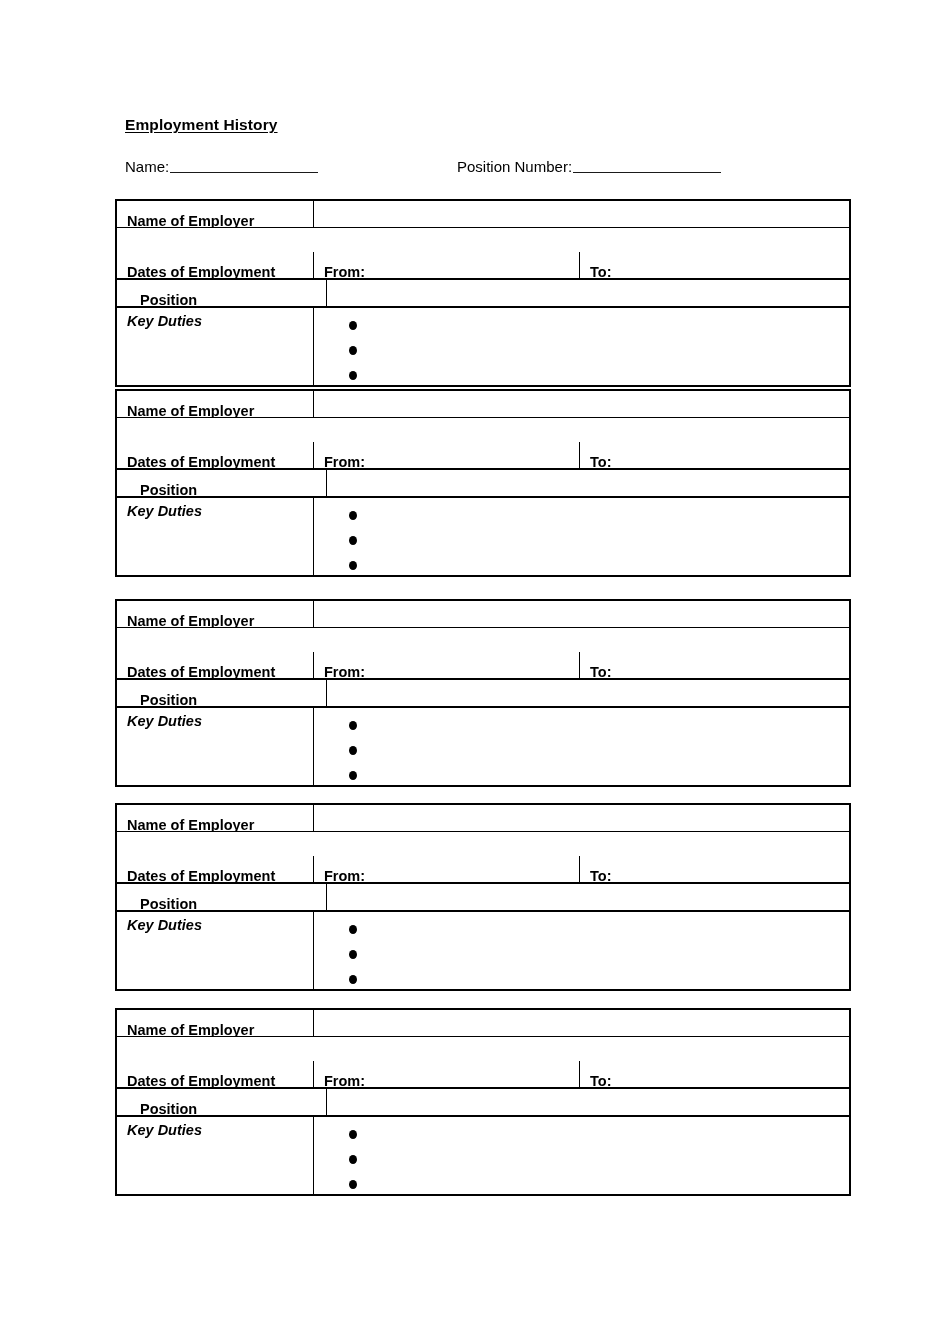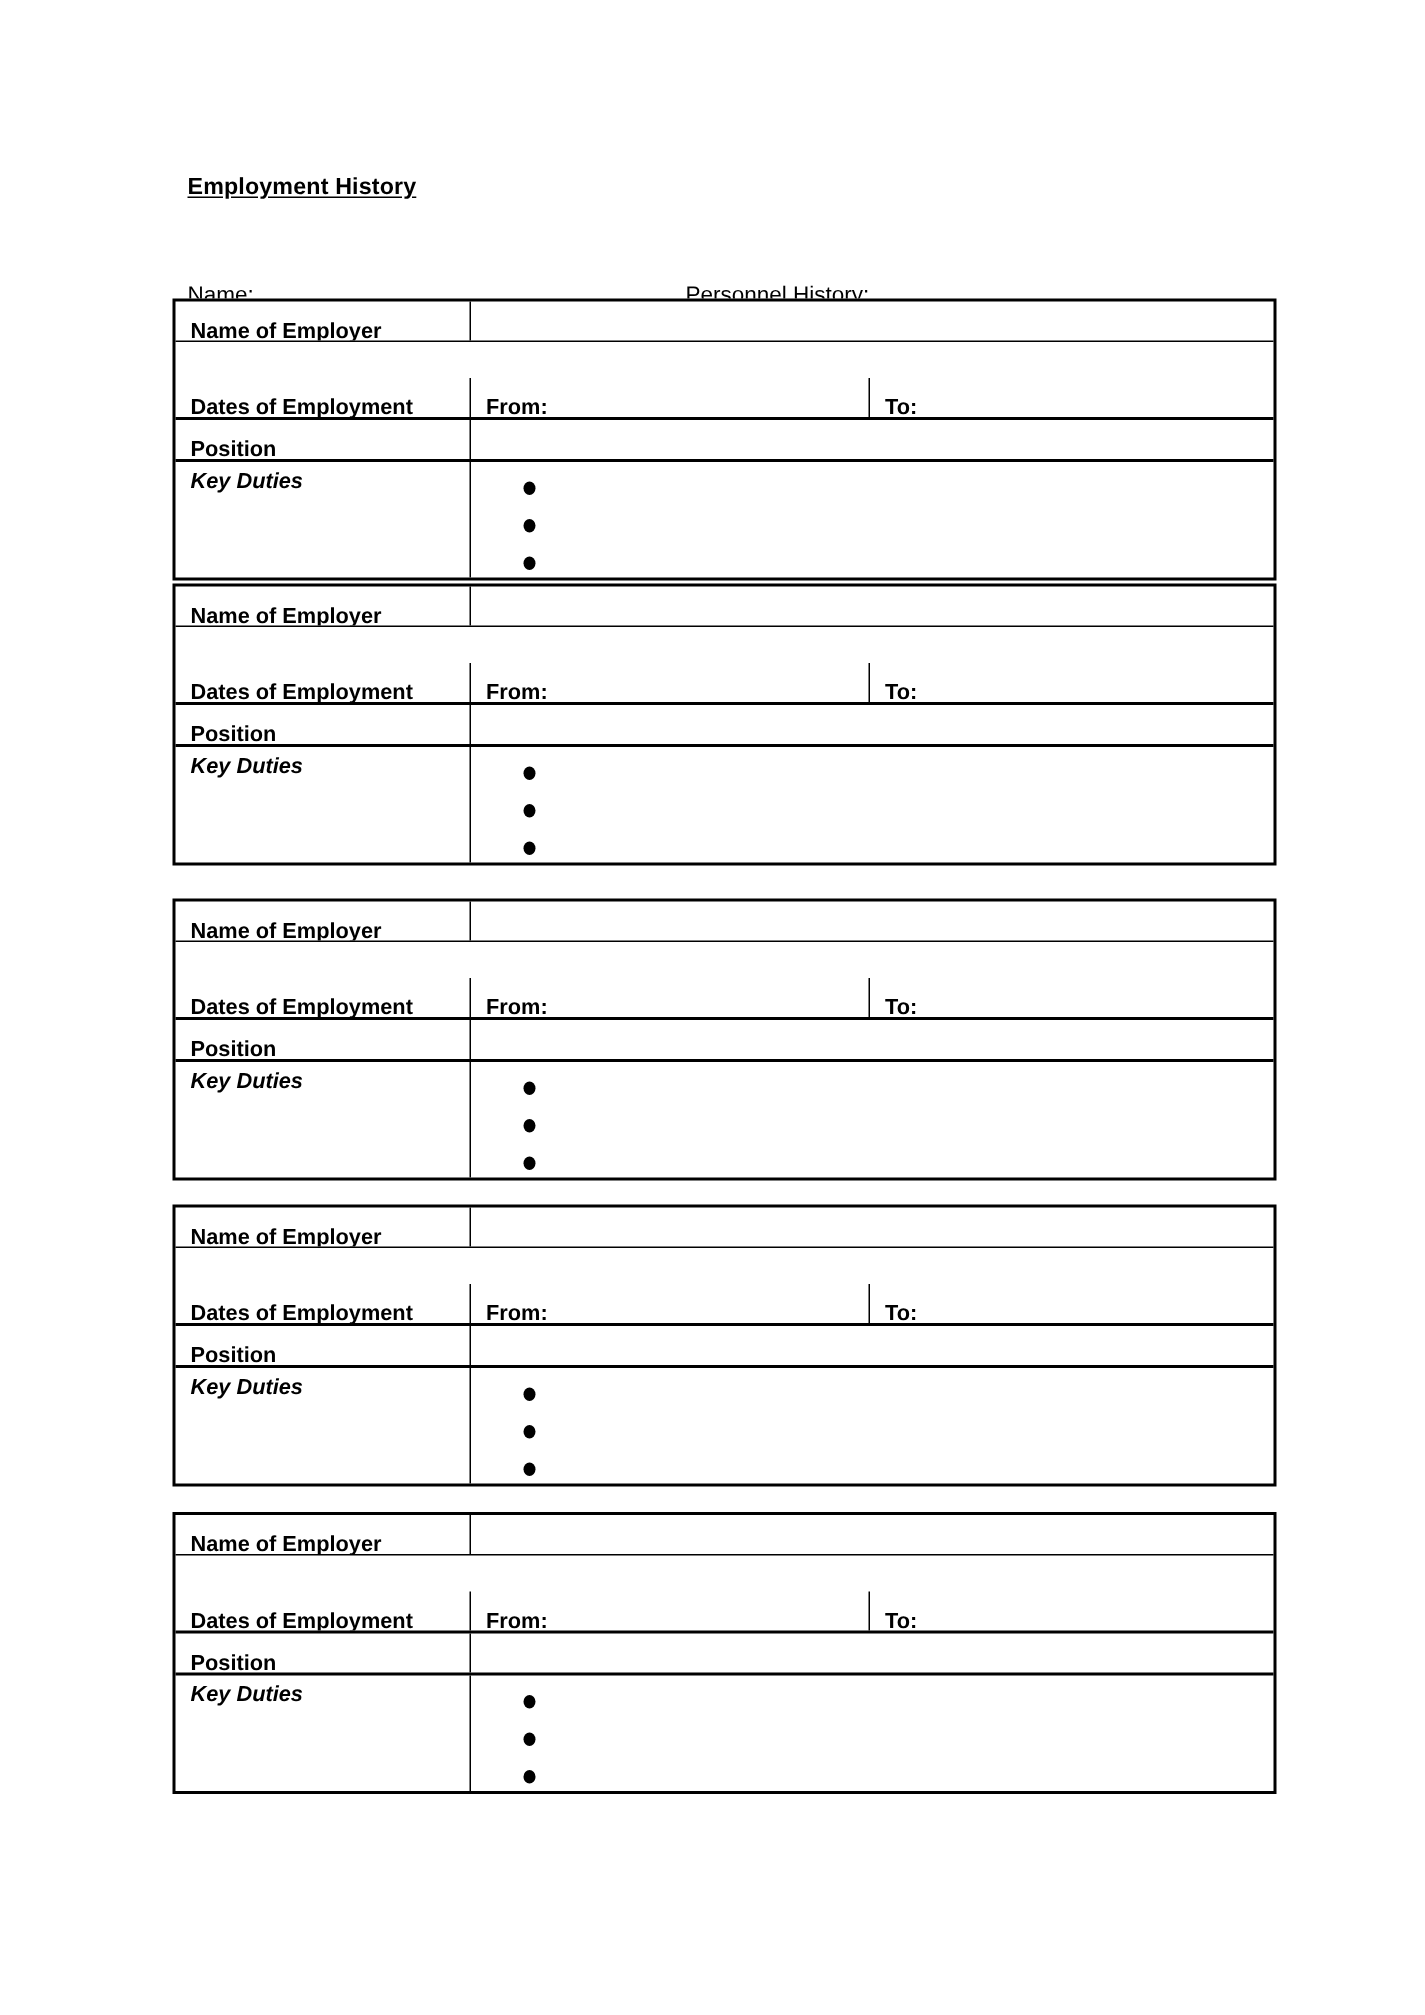--- a/index.html
+++ b/index.html
@@ -44,22 +44,21 @@
     top: 158px;
     width: 760px;
     height: 24px;
     font-size: 15px;
   }
   .ident-field {
     position: absolute;
     top: 0;
     white-space: nowrap;
     display: flex;
-    align-items: flex-end;
-    margin-top: 30px;
+    align-items: flex-start;
   }
   .ident-field.name-field { left: 0px; }
   .ident-field.pnum-field { left: 332px; }
   .ident-label { font-size: 15px; }
   .ident-rule {
     display: inline-block;
     border-bottom: 1.6px solid #1a1a1a;
     height: 0.9em;
     margin-left: 1px;
   }
@@ -109,21 +108,21 @@
     min-width: 266px;
     border-right: 1.6px solid #000000;
     text-align: right;
   }
   .cell.to-col {
     flex: 1 1 auto;
   }
 
   .r1 .cell { height: 26px; }
   .r2 .cell { height: 26px; margin-top: 24px; }
-  .r3 .cell { height: 26px; }
+  .r3 .cell { height: 26px; margin-left: 13px; }
   .r4 .cell { height: 77px; align-items: flex-start; padding-top: 5px; font-style: italic; }
 
   .duties-list {
     padding: 0;
     margin: 0;
     list-style: none;
     width: 100%;
   }
   .duties-list li {
     position: relative;
@@ -168,21 +167,21 @@
 <div class="page">
 
   <div class="doc-title">Employment History</div>
 
   <div class="ident-row">
     <div class="ident-field name-field">
       <span class="ident-label">Name:</span>
       <span class="ident-rule"></span>
     </div>
     <div class="ident-field pnum-field">
-      <span class="ident-label">Personnel History:</span>
+      <span class="ident-label">Position Number:</span>
       <span class="ident-rule"></span>
     </div>
   </div>
 
   <div class="block" style="top:199px;">
     <div class="trow r1">
       <div class="cell label-col">Name of Employer</div>
       <div class="cell value-col"></div>
     </div>
     <div class="trow r2">

